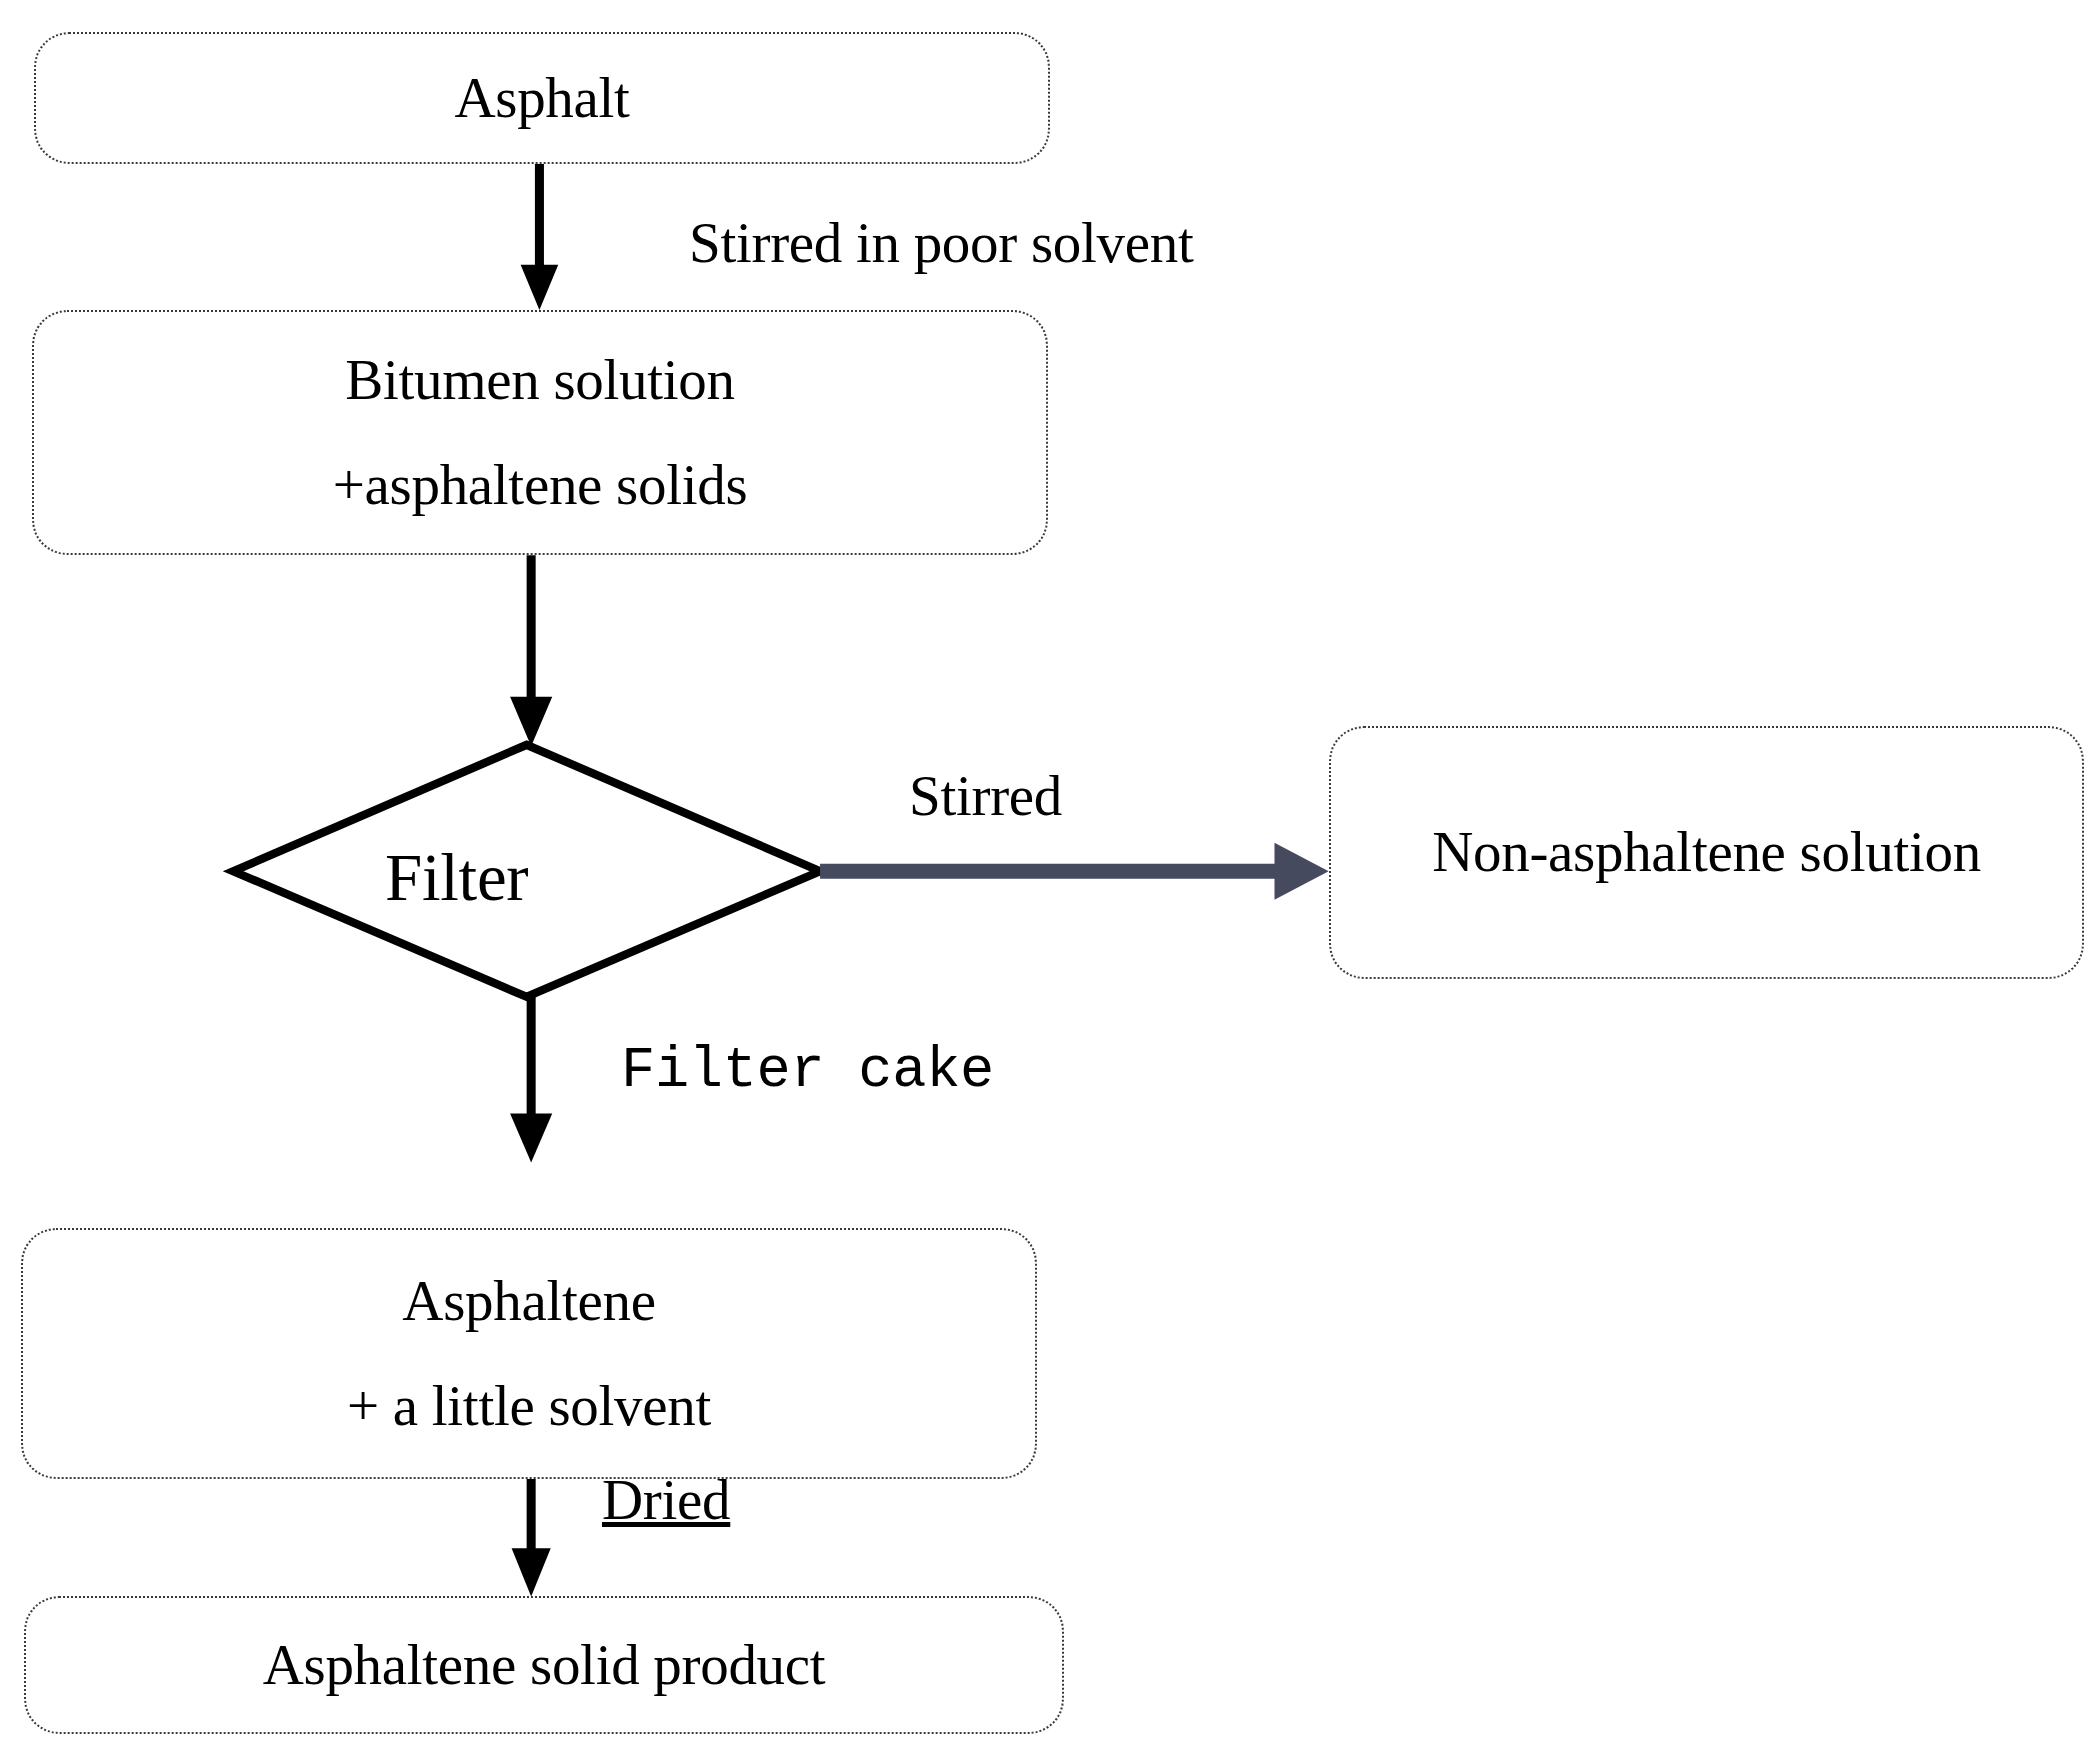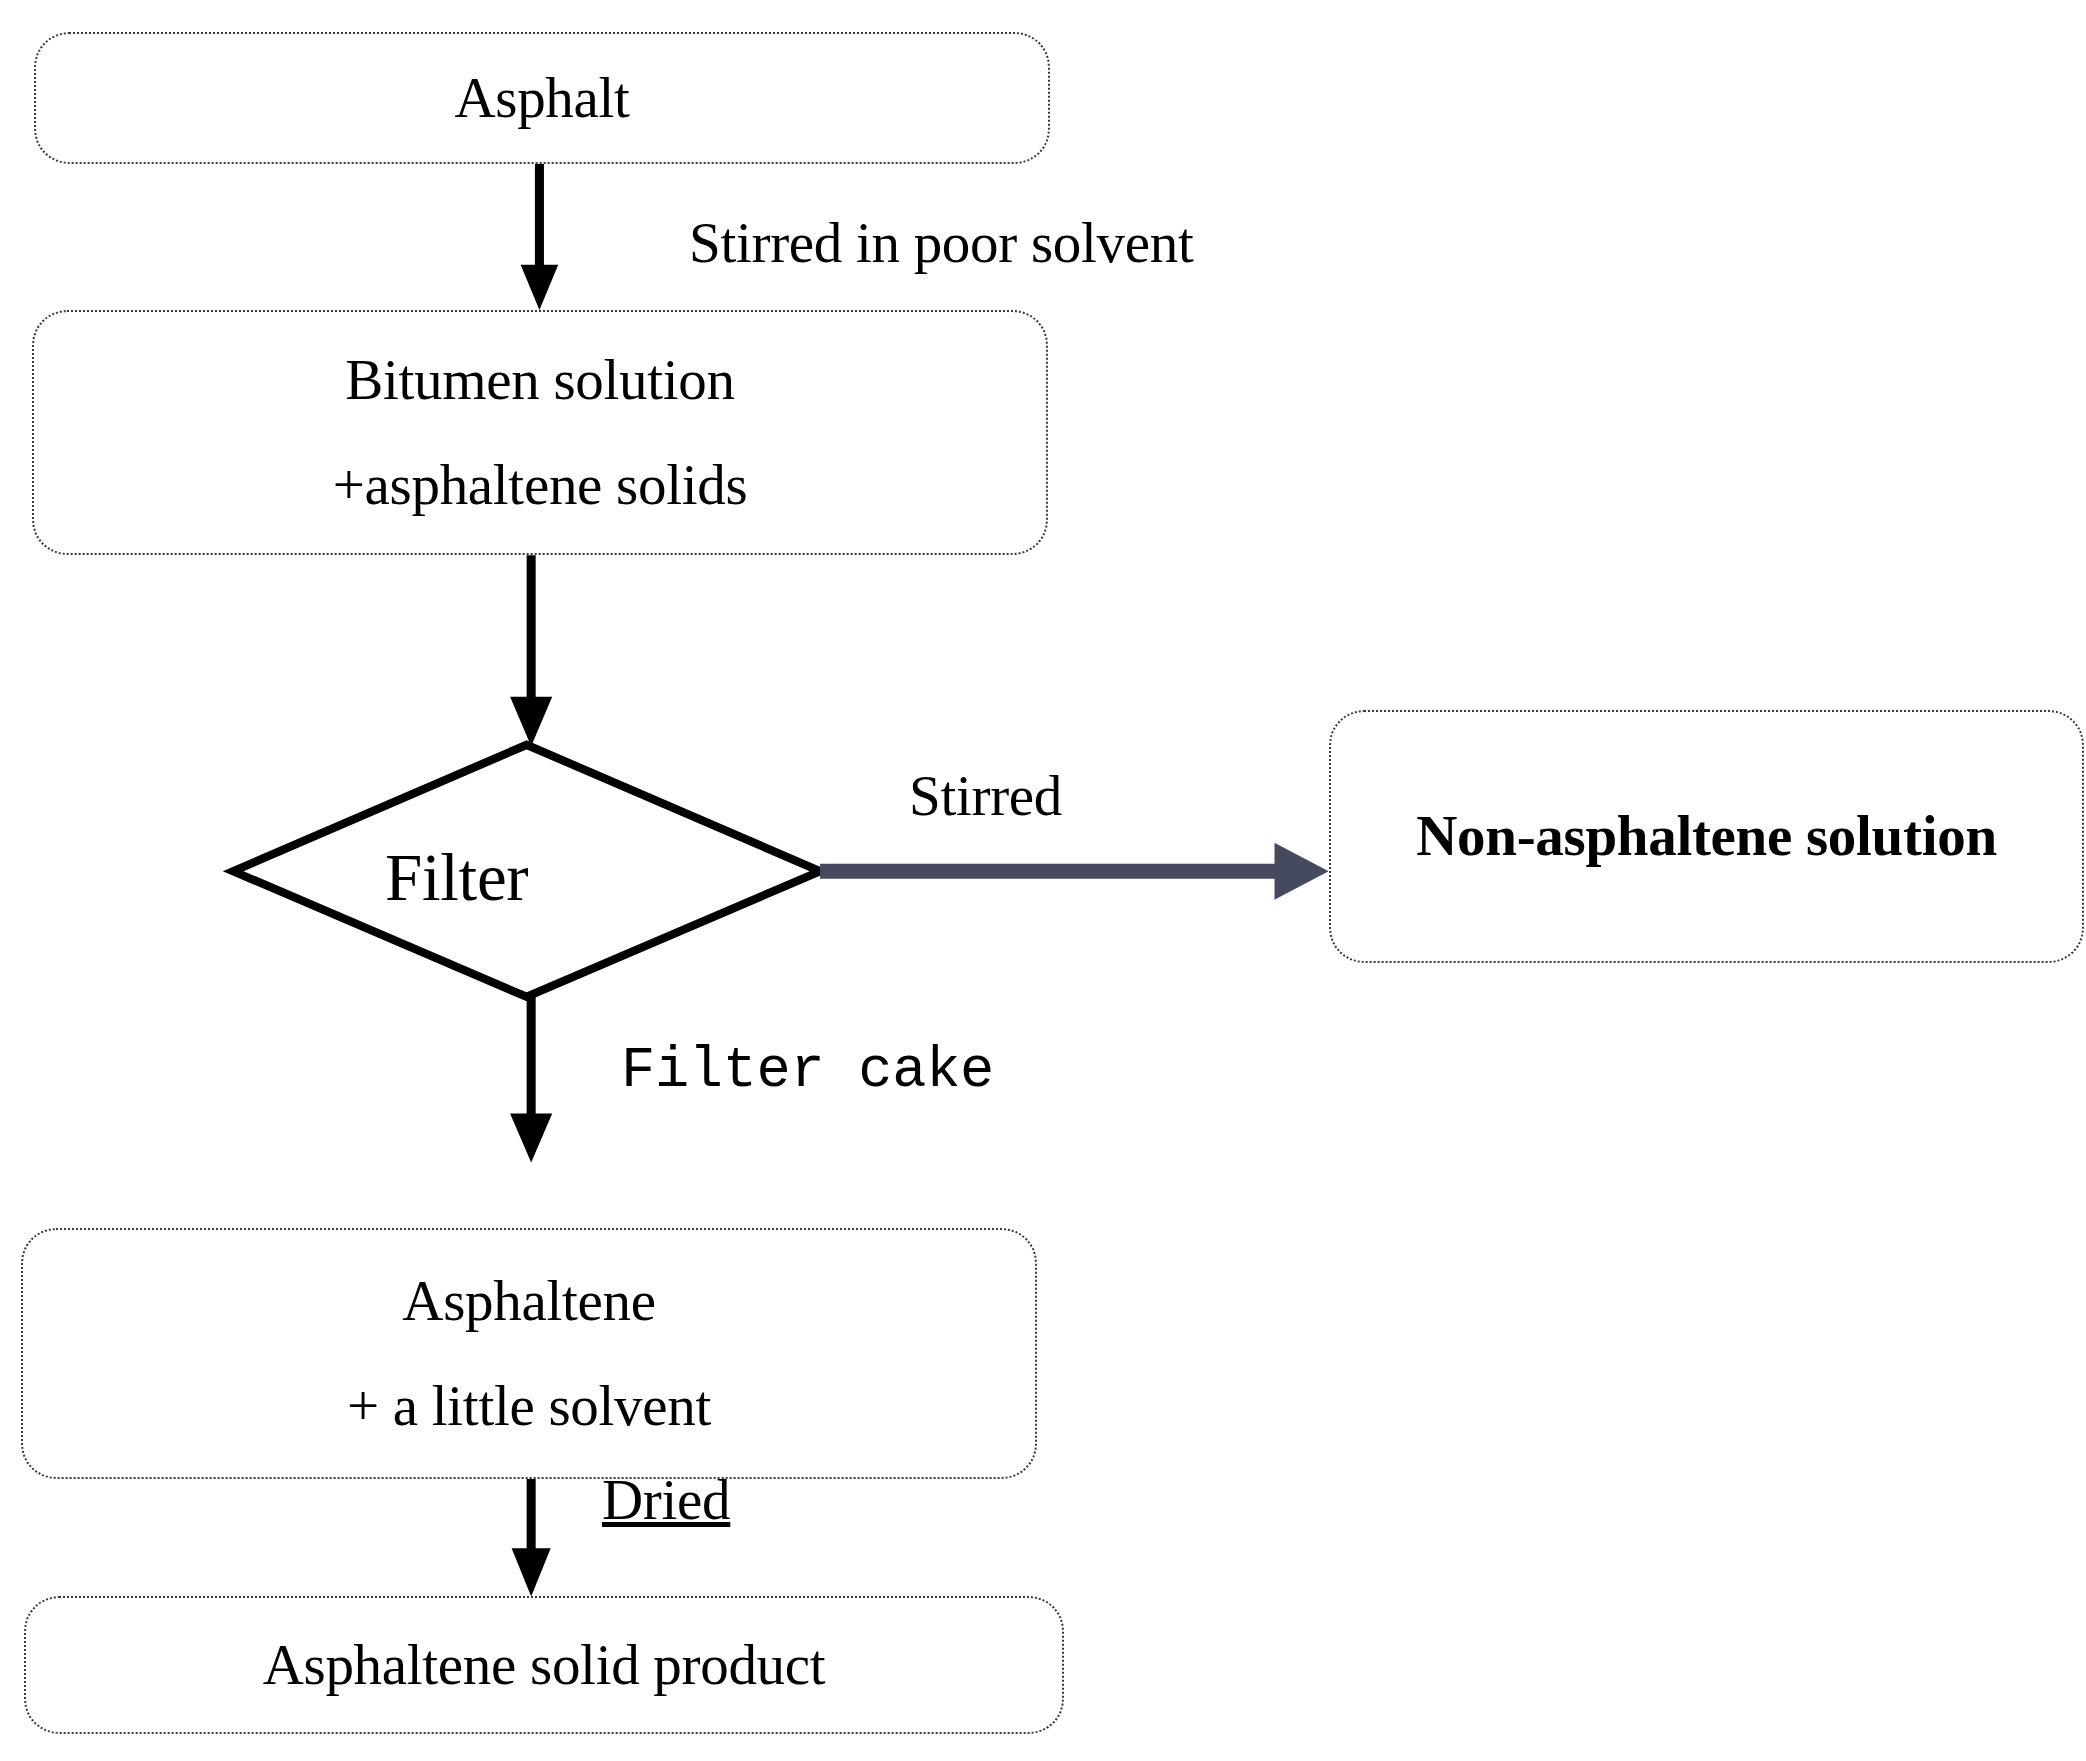--- a/index.html
+++ b/index.html
@@ -102,21 +102,21 @@
     <div class="line">Asphalt</div>
   </div>
 
   <div class="node two-line" style="left:32px; top:310px; width:1016px; height:245px;">
     <div class="line">Bitumen solution</div>
     <div class="line">+asphaltene solids</div>
   </div>
 
   <div class="diamond-label" style="left:385px; top:844px;">Filter</div>
 
-  <div class="node" style="left:1329px; top:710px; width:755px; height:253px;font-weight:bold;">
+  <div class="node" style="left:1329px; top:726px; width:755px; height:253px;">
     <div class="line">Non-asphaltene solution</div>
   </div>
 
   <div class="node two-line" style="left:21px; top:1228px; width:1016px; height:251px;">
     <div class="line">Asphaltene</div>
     <div class="line">+ a little solvent</div>
   </div>
 
   <div class="node" style="left:24px; top:1596px; width:1040px; height:138px;">
     <div class="line">Asphaltene solid product</div>

